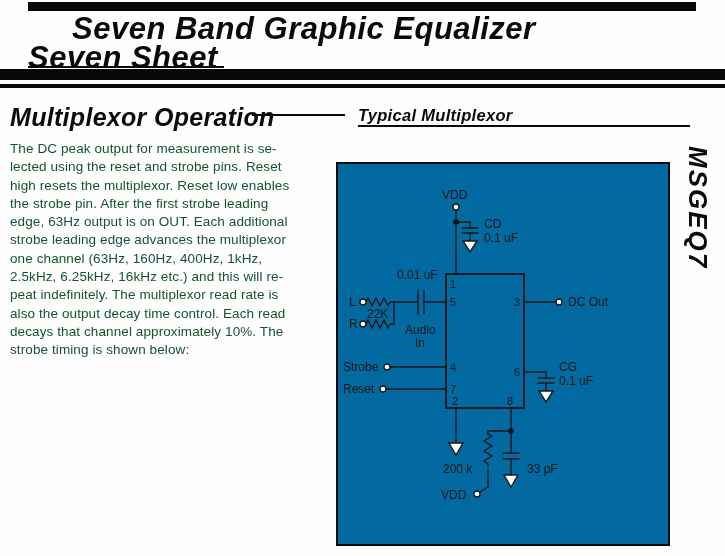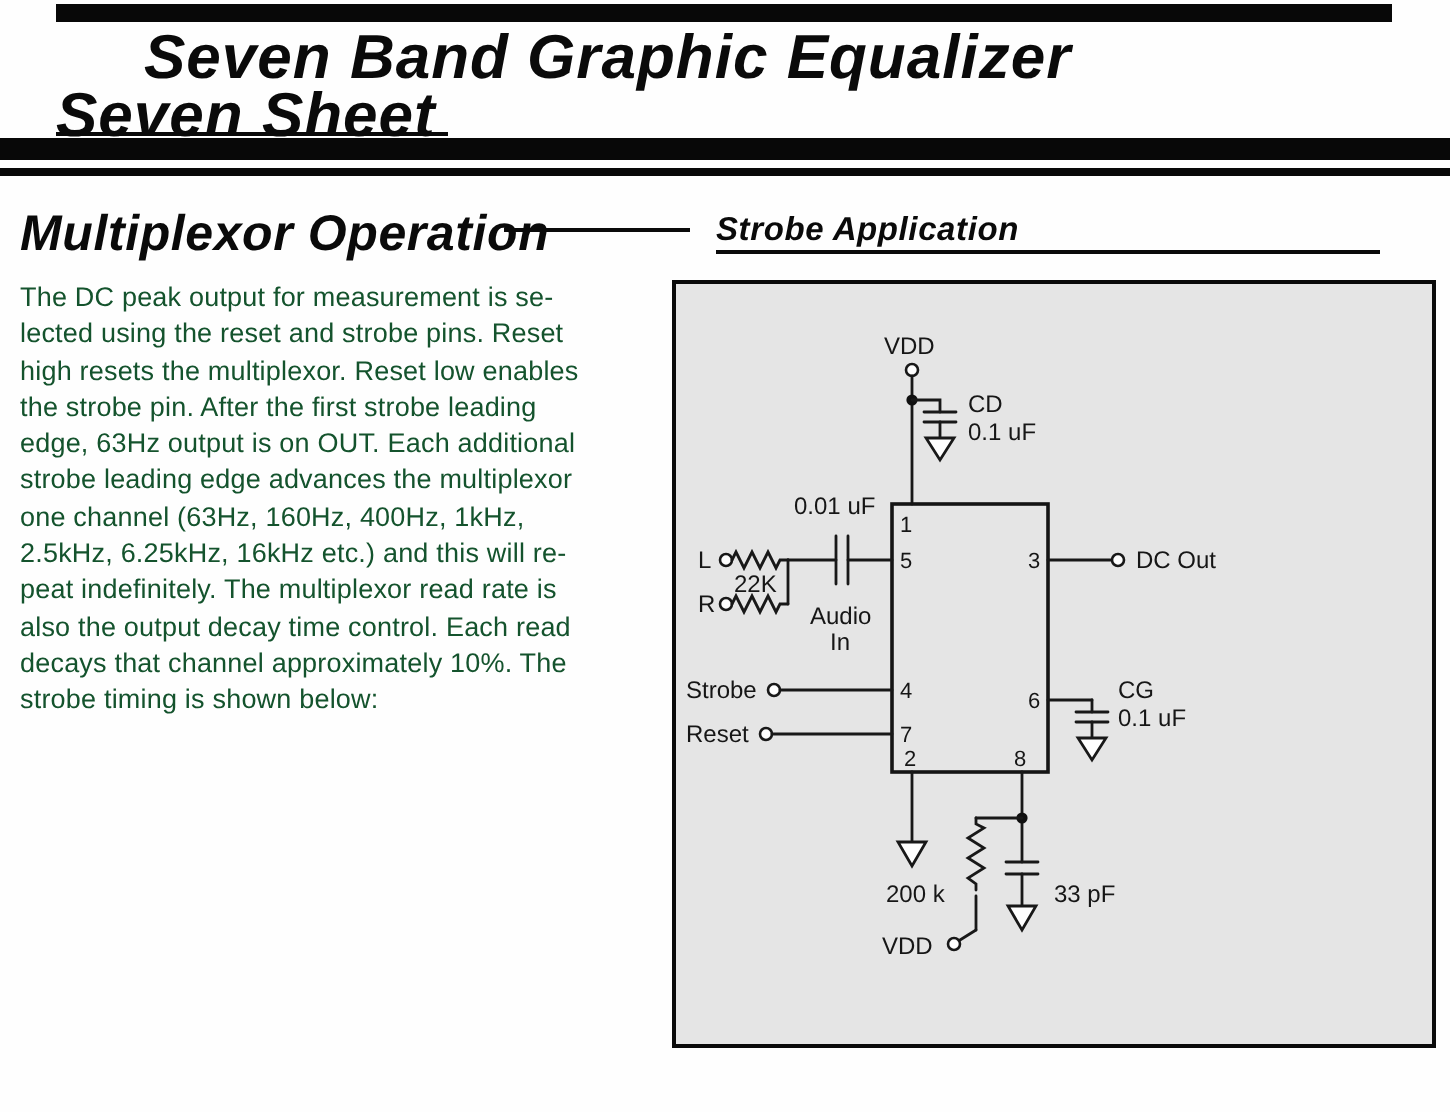--- a/index.html
+++ b/index.html
@@ -23,23 +23,23 @@
   }
   .heading-left { left: 10px; top: 103px; font-size: 25px; letter-spacing: 0.3px; }
   .heading-right { left: 358px; top: 106px; font-size: 16.5px; letter-spacing: 0.3px; }
   .rule { position: absolute; background: #0a0a0a; }
   .body-text {
     position: absolute; left: 10px; top: 140px; width: 330px;
     font-size: 13.5px; line-height: 18.3px; color: #14532d;
     white-space: pre-line; letter-spacing: 0.1px;
   }
   .circuit-box {
-    position: absolute; left: 336px; top: 140px;
-    width: 382px; height: 384px;
-    border: 2px solid #0a0a0a; background: #e5e5e5;
+    position: absolute; left: 336px; top: 162px;
+    width: 334px; height: 384px;
+    border: 2px solid #0a0a0a; background: #0369a1;
   }
   .side-tab {
     position: absolute; left: 682px; top: 146px;
     writing-mode: vertical-rl;
     font-weight: bold; font-style: italic;
     font-size: 26px; letter-spacing: 2px; color: #0a0a0a;
   }
   svg.circuit { position: absolute; left: 0; top: 0; }
   svg .w { stroke: #181818; stroke-width: 1.4; fill: none; stroke-linecap: round; }
   svg .ic { stroke: #141414; stroke-width: 1.8; fill: none; }
@@ -56,21 +56,21 @@
 
   <div class="bar" style="left:28px; top:2px; width:668px; height:9px;"></div>
   <div class="title-line" style="top:11px;margin-left:44px;">Seven Band Graphic Equalizer</div>
   <div class="title-line" style="top:40px;">Seven Sheet</div>
   <div class="rule" style="left:28px; top:66px; width:196px; height:2px;"></div>
   <div class="bar" style="left:0px; top:69px; width:725px; height:11px;"></div>
   <div class="bar" style="left:0px; top:84px; width:725px; height:4px;"></div>
 
   <div class="heading heading-left">Multiplexor Operation</div>
   <div class="rule" style="left:252px; top:114px; width:93px; height:2px;"></div>
-  <div class="heading heading-right">Strobe Application</div>
+  <div class="heading heading-right">Typical Multiplexor</div>
   <div class="rule" style="left:358px; top:125px; width:332px; height:2px;"></div>
 
   <div class="body-text">The DC peak output for measurement is se-
 lected using the reset and strobe pins.  Reset
 high resets the multiplexor. Reset low enables
 the strobe pin.  After the first strobe leading
 edge, 63Hz output is on OUT.  Each additional
 strobe leading edge advances the multiplexor
 one channel (63Hz, 160Hz, 400Hz, 1kHz,
 2.5kHz, 6.25kHz, 16kHz etc.) and this will re-

